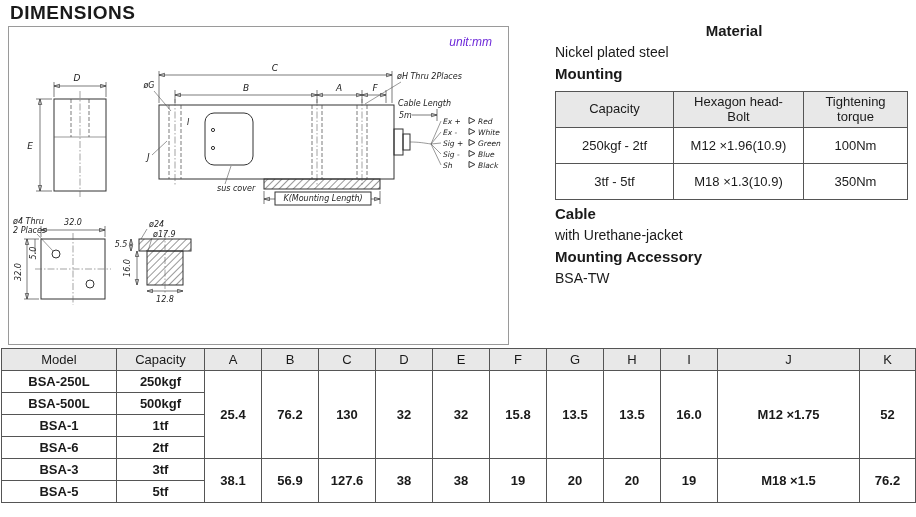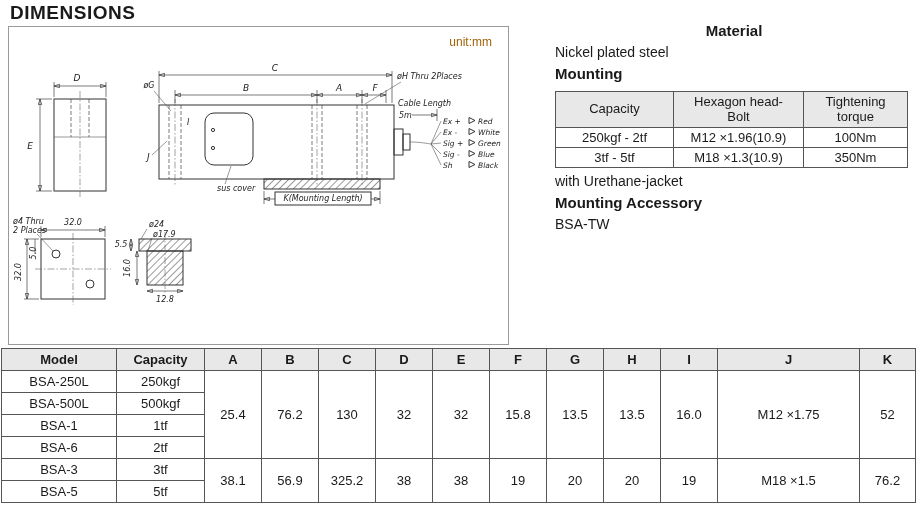--- a/index.html
+++ b/index.html
@@ -9,50 +9,50 @@
     font-family:"Liberation Sans", sans-serif; color:#1a1a1a;
   }
   .title {
     position:absolute; left:10px; top:2px;
     font-size:19px; font-weight:bold; letter-spacing:.5px;
   }
   .drawing-box {
     position:absolute; left:8px; top:26px; width:501px; height:319px;
     border:1px solid #9a9a9a; background:#fff;
   }
-  .unit-label { position:absolute; right:16px; top:8px; font-size:12px; color:#a16207; }
+  .unit-label { position:absolute; right:16px; top:8px; font-size:12px; color:#6d28d9;font-style:italic; }
   .dwg { position:absolute; left:0; top:0; }
   .dwg text { font-family:"DejaVu Sans", sans-serif; font-style:italic; fill:#222; stroke:none; }
   .dwg .t9 { font-size:9px; }
   .dwg .t8 { font-size:8px; }
   .dwg .t7 { font-size:7.5px; }
   .dwg line, .dwg rect, .dwg path, .dwg circle, .dwg polygon, .dwg polyline { stroke:#333; fill:none; stroke-width:1; }
   .dwg .thin { stroke-width:.6; stroke:#555; }
   .dwg .dim { stroke-width:.7; stroke:#444; }
   .dwg .dashed { stroke-dasharray:4 2; stroke-width:.7; stroke:#444; }
   .dwg .dashdot { stroke-dasharray:7 2 1.5 2; stroke-width:.6; stroke:#666; }
   .dwg .hatch { fill:url(#hatch); }
   .dwg .boxfill { fill:#fff; }
 
   .info-col { position:absolute; left:555px; top:22px; width:358px; }
   .info-col h2 { font-size:15px; font-weight:bold; margin-top:5px; }
   .info-col h2.first { margin-top:0;text-align:center; }
   .info-col p { font-size:14px; margin-top:5px; }
   .mount-table { border-collapse:collapse; margin-top:9px; margin-bottom:2px; font-size:13px; text-align:center; }
   .mount-table th, .mount-table td { border:1px solid #555; }
   .mount-table th { background:#e8e8e8; font-weight:normal; height:36px; padding:2px 20px; line-height:1.15; }
-  .mount-table td { height:15px; padding:2px 4px; }
+  .mount-table td { height:15px; padding:10px 4px; }
 
   .dim-table {
     position:absolute; left:1px; top:348px; width:914px;
     border-collapse:collapse; table-layout:fixed;
     font-size:13px; text-align:center;
   }
-  .dim-table th, .dim-table td { border:1px solid #555; height:22px; padding:1px 2px; vertical-align:middle; }
-  .dim-table th { background:#e8e8e8; font-weight:bold; }
+  .dim-table th, .dim-table td { border:1px solid #555; height:22px; padding:1px 2px; vertical-align:middle;font-weight:bold; }
+  .dim-table th { background:#e8e8e8; font-weight:normal; }
 </style>
 </head>
 <body>
 
 <h1 class="title">DIMENSIONS</h1>
 
 <div class="drawing-box">
   <div class="unit-label">unit:mm</div>
   <svg class="dwg" width="499" height="316" viewBox="0 0 499 316">
     <defs>
@@ -232,20 +232,21 @@
         <td>100Nm</td>
       </tr>
       <tr>
         <td>3tf - 5tf</td>
         <td>M18 ×1.3(10.9)</td>
         <td>350Nm</td>
       </tr>
     </tbody>
   </table>
 
+  <h2>Cable</h2>
   <p>with Urethane-jacket</p>
 
   <h2>Mounting Accessory</h2>
   <p>BSA-TW</p>
 </div>
 
 <table class="dim-table">
   <colgroup>
     <col style="width:115px">
       <col style="width:88px">
@@ -304,21 +305,21 @@
     </tr>
     <tr>
       <td>BSA-6</td>
       <td>2tf</td>
     </tr>
     <tr>
       <td>BSA-3</td>
       <td>3tf</td>
       <td rowspan="2">38.1</td>
       <td rowspan="2">56.9</td>
-      <td rowspan="2">325.2</td>
+      <td rowspan="2">127.6</td>
       <td rowspan="2">38</td>
       <td rowspan="2">38</td>
       <td rowspan="2">19</td>
       <td rowspan="2">20</td>
       <td rowspan="2">20</td>
       <td rowspan="2">19</td>
       <td rowspan="2">M18 ×1.5</td>
       <td rowspan="2">76.2</td>
     </tr>
     <tr>

